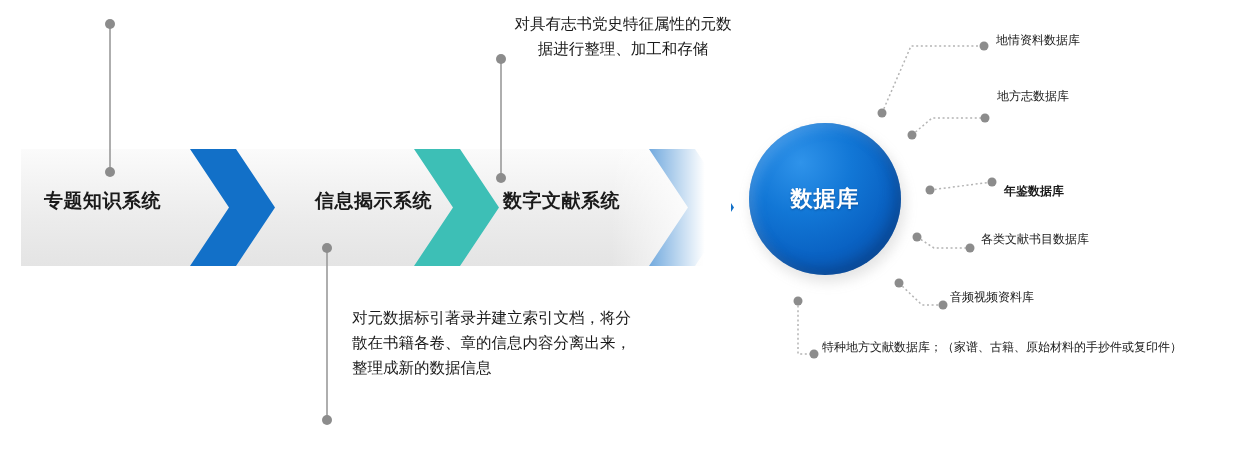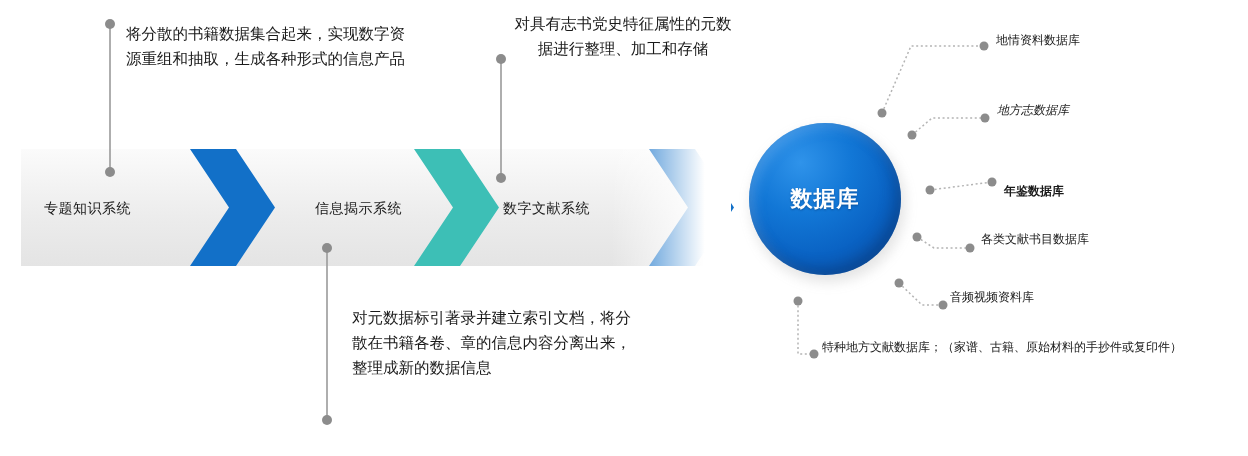--- a/index.html
+++ b/index.html
@@ -30,23 +30,23 @@
     position: absolute;
     left: 611px;
     top: 149px;
     width: 120px;
     height: 117px;
     background: linear-gradient(to right, rgba(240,240,240,0) 0%, #ffffff 78%);
     pointer-events: none;
   }
   .stage-label {
     position: absolute;
-    top: 200px;
-    font-size: 14px;
-    font-weight: normal;
+    top: 188px;
+    font-size: 19px;
+    font-weight: bold;
     color: #1a1a1a;
     letter-spacing: 0.5px;
     white-space: nowrap;
   }
   #stage-label-0 { left: 44px; }
   #stage-label-1 { left: 276px; margin-left: 39px; }
   #stage-label-2 { left: 503px; }
 
   .chevron {
     position: absolute;
@@ -109,21 +109,21 @@
 
   
   .db-label {
     position: absolute;
     font-size: 12px;
     line-height: 1.55;
     color: #1a1a1a;
     white-space: pre-line;
   }
   #db-label-0 { left: 996px; top: 31px;  }
-  #db-label-1 { left: 997px; top: 101px; font-style: italic; }
+  #db-label-1 { left: 997px; top: 87px; }
   #db-label-2 { left: 1004px; top: 182px; font-weight: bold; }
   #db-label-3 { left: 981px;  top: 230px; }
   #db-label-4 { left: 950px;  top: 288px; }
   #db-label-5 { left: 822px;  top: 338px; width: 400px; }
 
   
   #connectors {
     position: absolute;
     left: 0; top: 0;
     width: 1248px;
@@ -209,21 +209,20 @@
       <circle cx="943" cy="305" r="4.5" fill="#8c8c8c"></circle>
     </g>
 
     <g>
       <polyline points="798,301 798,354 814,354" fill="none" stroke="#b4b4b4" stroke-width="1.5" stroke-dasharray="2 2.6"></polyline>
       <circle cx="798" cy="301" r="4.5" fill="#8c8c8c"></circle>
       <circle cx="814" cy="354" r="4.5" fill="#8c8c8c"></circle>
     </g>
   </svg>
 
-  <div class="callout" id="callout-0">将分散的书籍数据集合起来，实现数字资源重组和抽取，生成各种形式的信息产品</div>
   <div class="callout" id="callout-1">对具有志书党史特征属性的元数据进行整理、加工和存储</div>
   <div class="callout" id="callout-2">对元数据标引著录并建立索引文档，将分散在书籍各卷、章的信息内容分离出来，整理成新的数据信息</div>
 
   <div class="db-label" id="db-label-0">地情资料数据库</div>
   <div class="db-label" id="db-label-1">地方志数据库</div>
   <div class="db-label" id="db-label-2">年鉴数据库</div>
   <div class="db-label" id="db-label-3">各类文献书目数据库</div>
   <div class="db-label" id="db-label-4">音频视频资料库</div>
   <div class="db-label" id="db-label-5">特种地方文献数据库；（家谱、古籍、原始材料的手抄件或复印件）</div>
 

